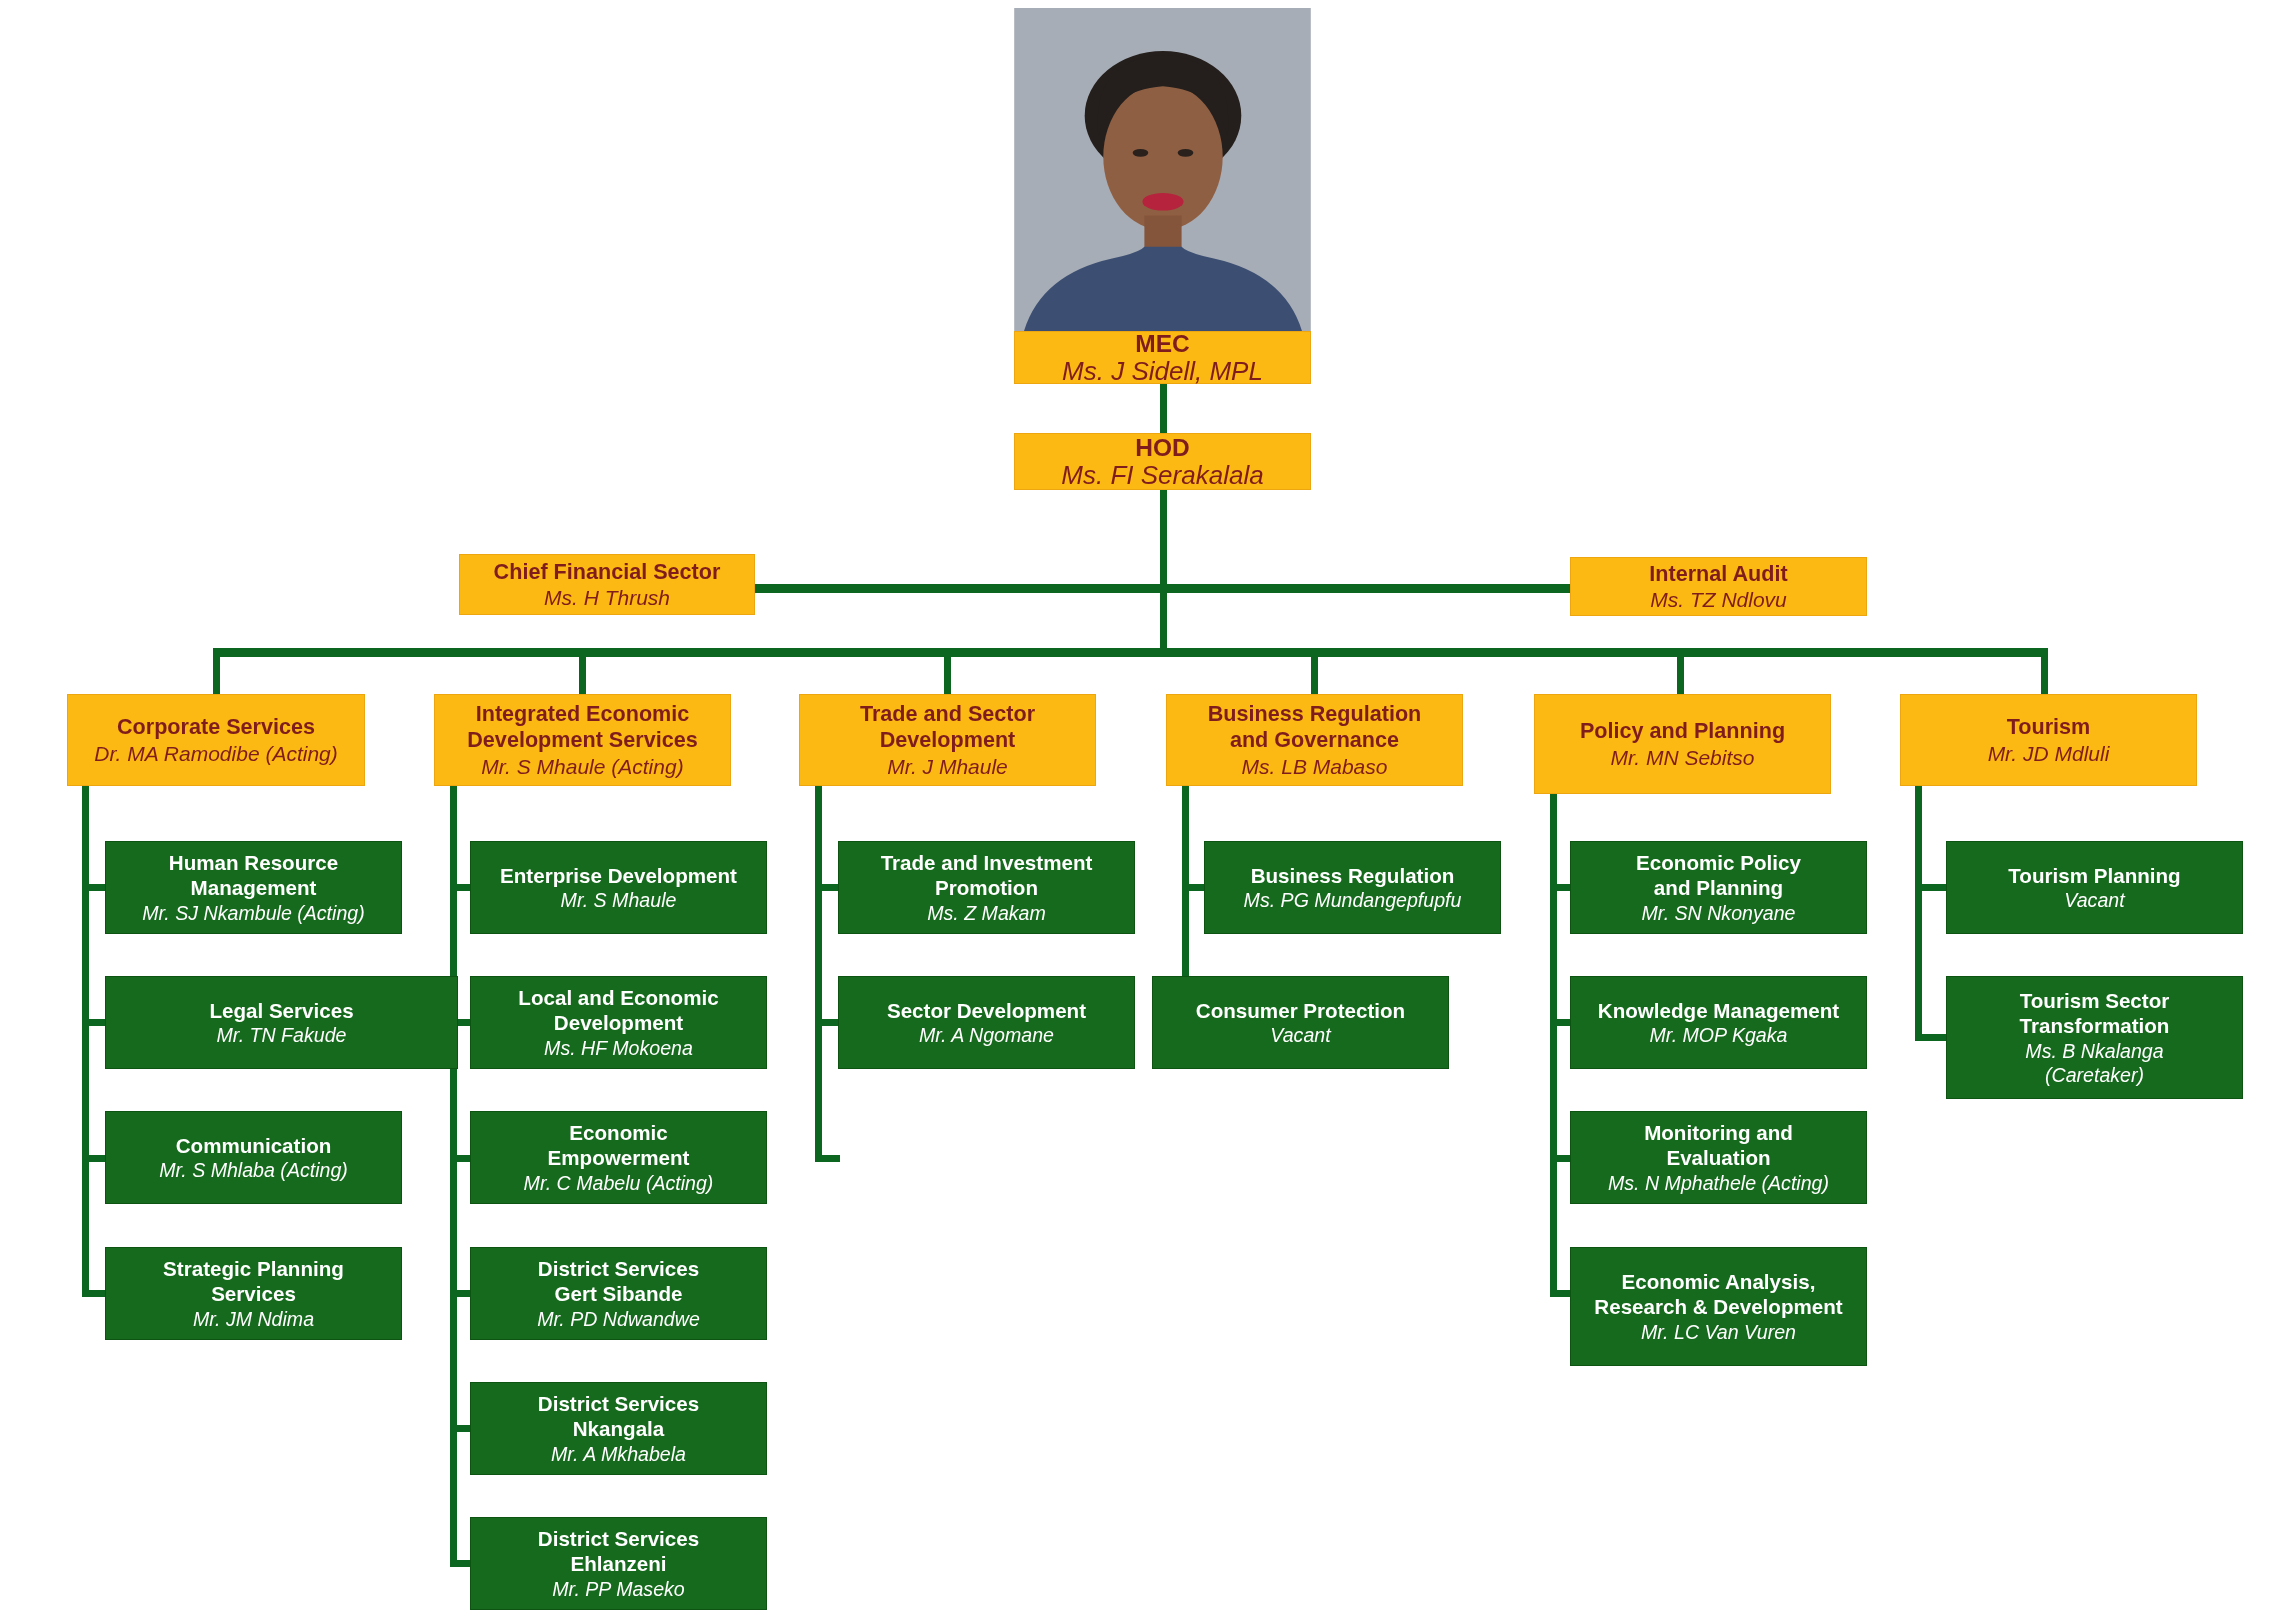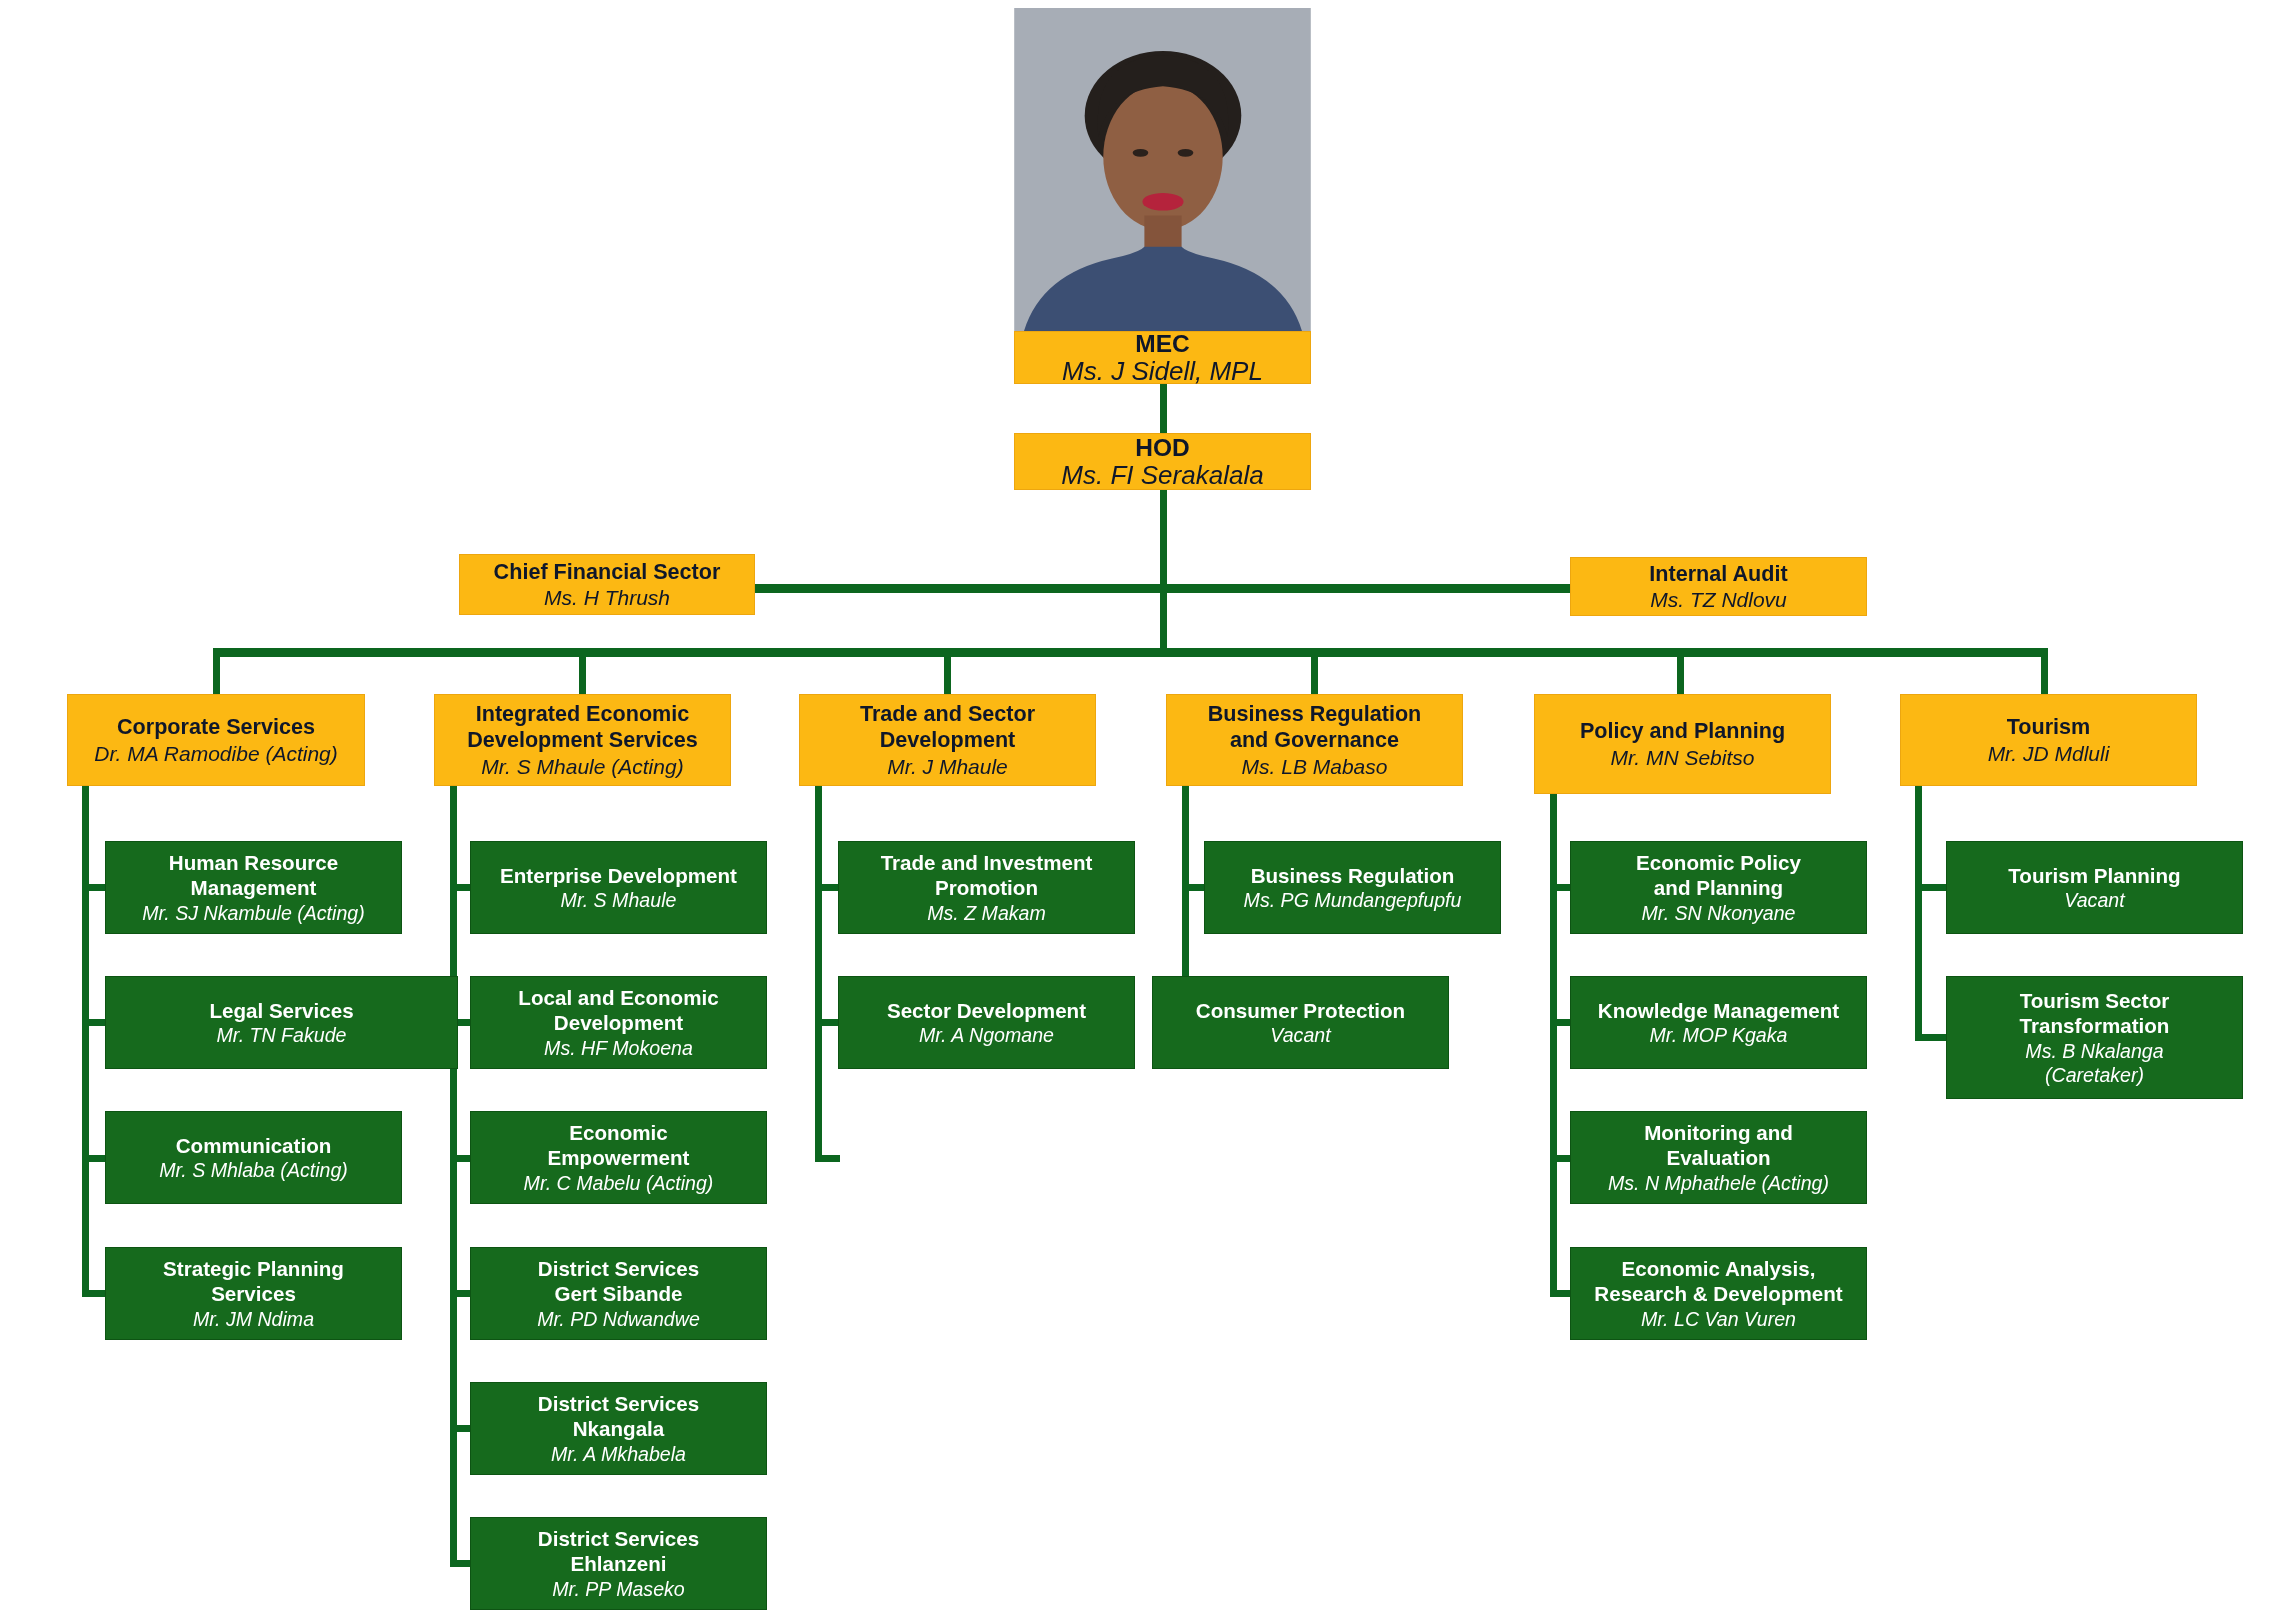--- a/index.html
+++ b/index.html
@@ -4,21 +4,21 @@
 <style>
   html,body { margin:0; padding:0; background:#ffffff; }
   .canvas {
     position:relative; width:2293px; height:1621px; background:#ffffff;
     font-family:"Liberation Sans", sans-serif; overflow:hidden;
   }
   .hline, .vline { position:absolute; background:#0C661F; }
   .ybox {
     position:absolute; background:#FCB813; border:1px solid #eda60f;
     box-sizing:border-box; display:flex; flex-direction:column;
-    align-items:center; justify-content:center; text-align:center; color:#0f172a;
+    align-items:center; justify-content:center; text-align:center; color:#7f1d1d;
   }
   .ybox .t { font-weight:bold; font-size:21.6px; line-height:26.5px; white-space:pre-line; }
   .ybox .n { font-style:italic; font-size:21px; line-height:25.5px; white-space:pre-line; }
   .ybox.top .t { font-size:24.5px; line-height:28px; }
   .ybox.top .n { font-size:26px; line-height:26.5px; }
   .gbox {
     position:absolute; background:#166A1D; border:1px solid #0d5413;
     box-sizing:border-box; display:flex; flex-direction:column;
     align-items:center; justify-content:center; text-align:center; color:#ffffff;
   }
@@ -211,21 +211,21 @@
   </div>
   <div class="gbox" style="left:1570px;top:976px;width:297px;height:93px">
     <div class="t">Knowledge Management</div>
     <div class="n">Mr. MOP Kgaka</div>
   </div>
   <div class="gbox" style="left:1570px;top:1111px;width:297px;height:93px">
     <div class="t">Monitoring and
 Evaluation</div>
     <div class="n">Ms. N Mphathele (Acting)</div>
   </div>
-  <div class="gbox" style="left:1570px;top:1247px;width:297px;height:93px">
+  <div class="gbox" style="left:1570px;top:1247px;width:297px;height:119px">
     <div class="t">Economic Analysis,
 Research &amp; Development</div>
     <div class="n">Mr. LC Van Vuren</div>
   </div>
 
   <div class="gbox" style="left:1946px;top:841px;width:297px;height:93px">
     <div class="t">Tourism Planning</div>
     <div class="n">Vacant</div>
   </div>
   <div class="gbox" style="left:1946px;top:976px;width:297px;height:123px">

